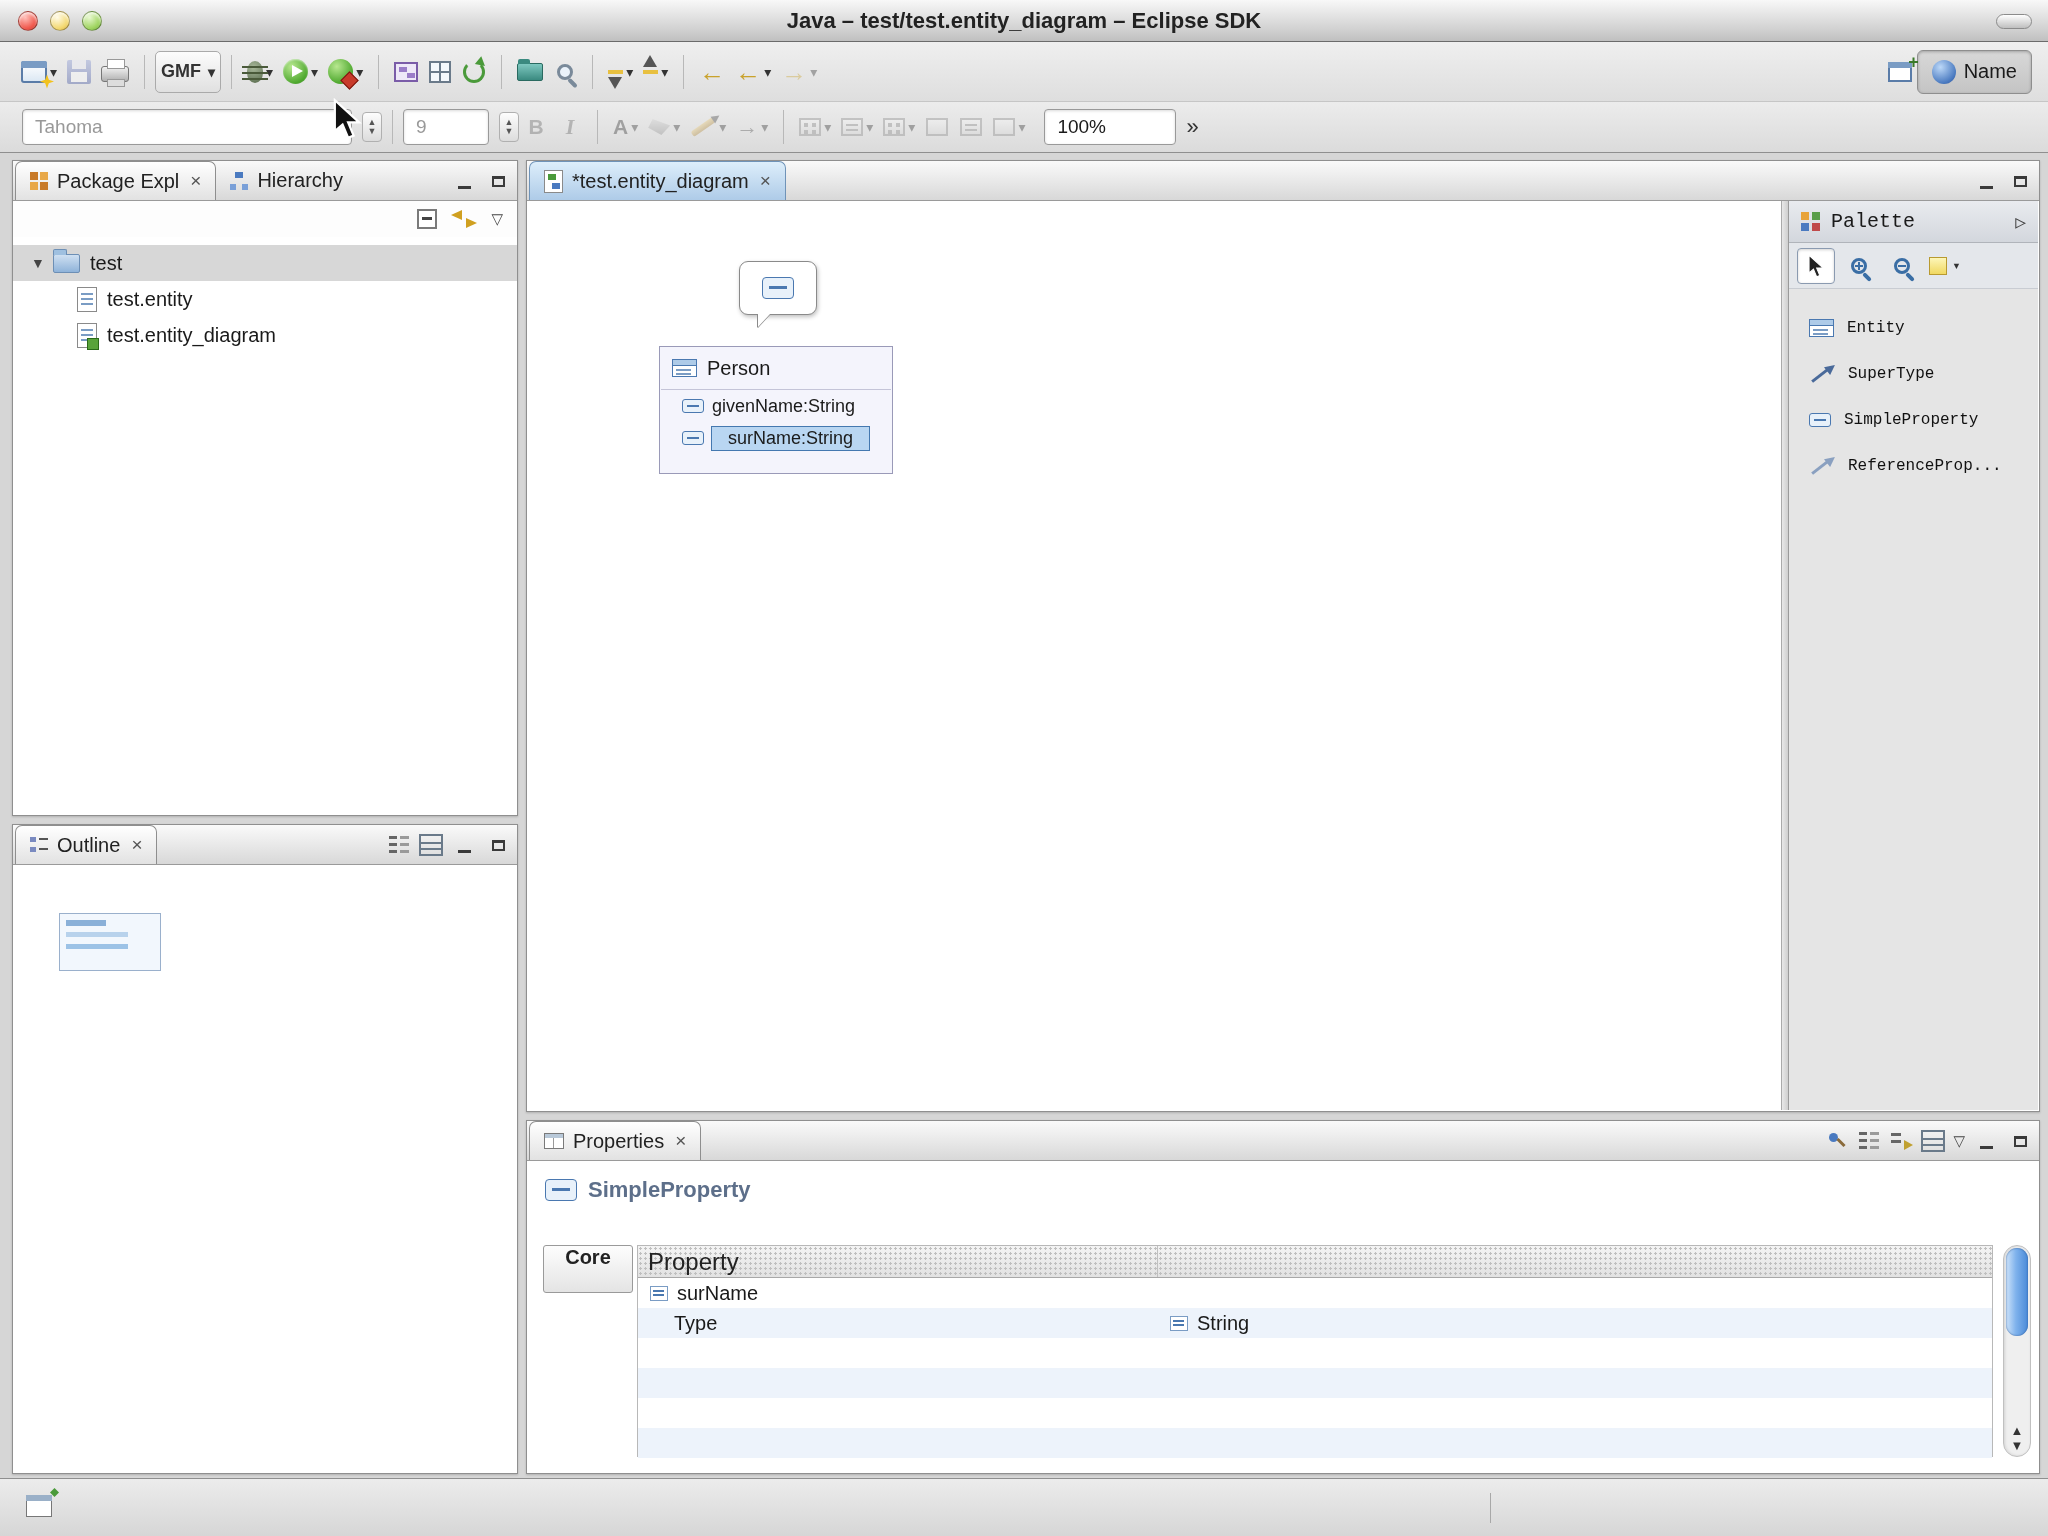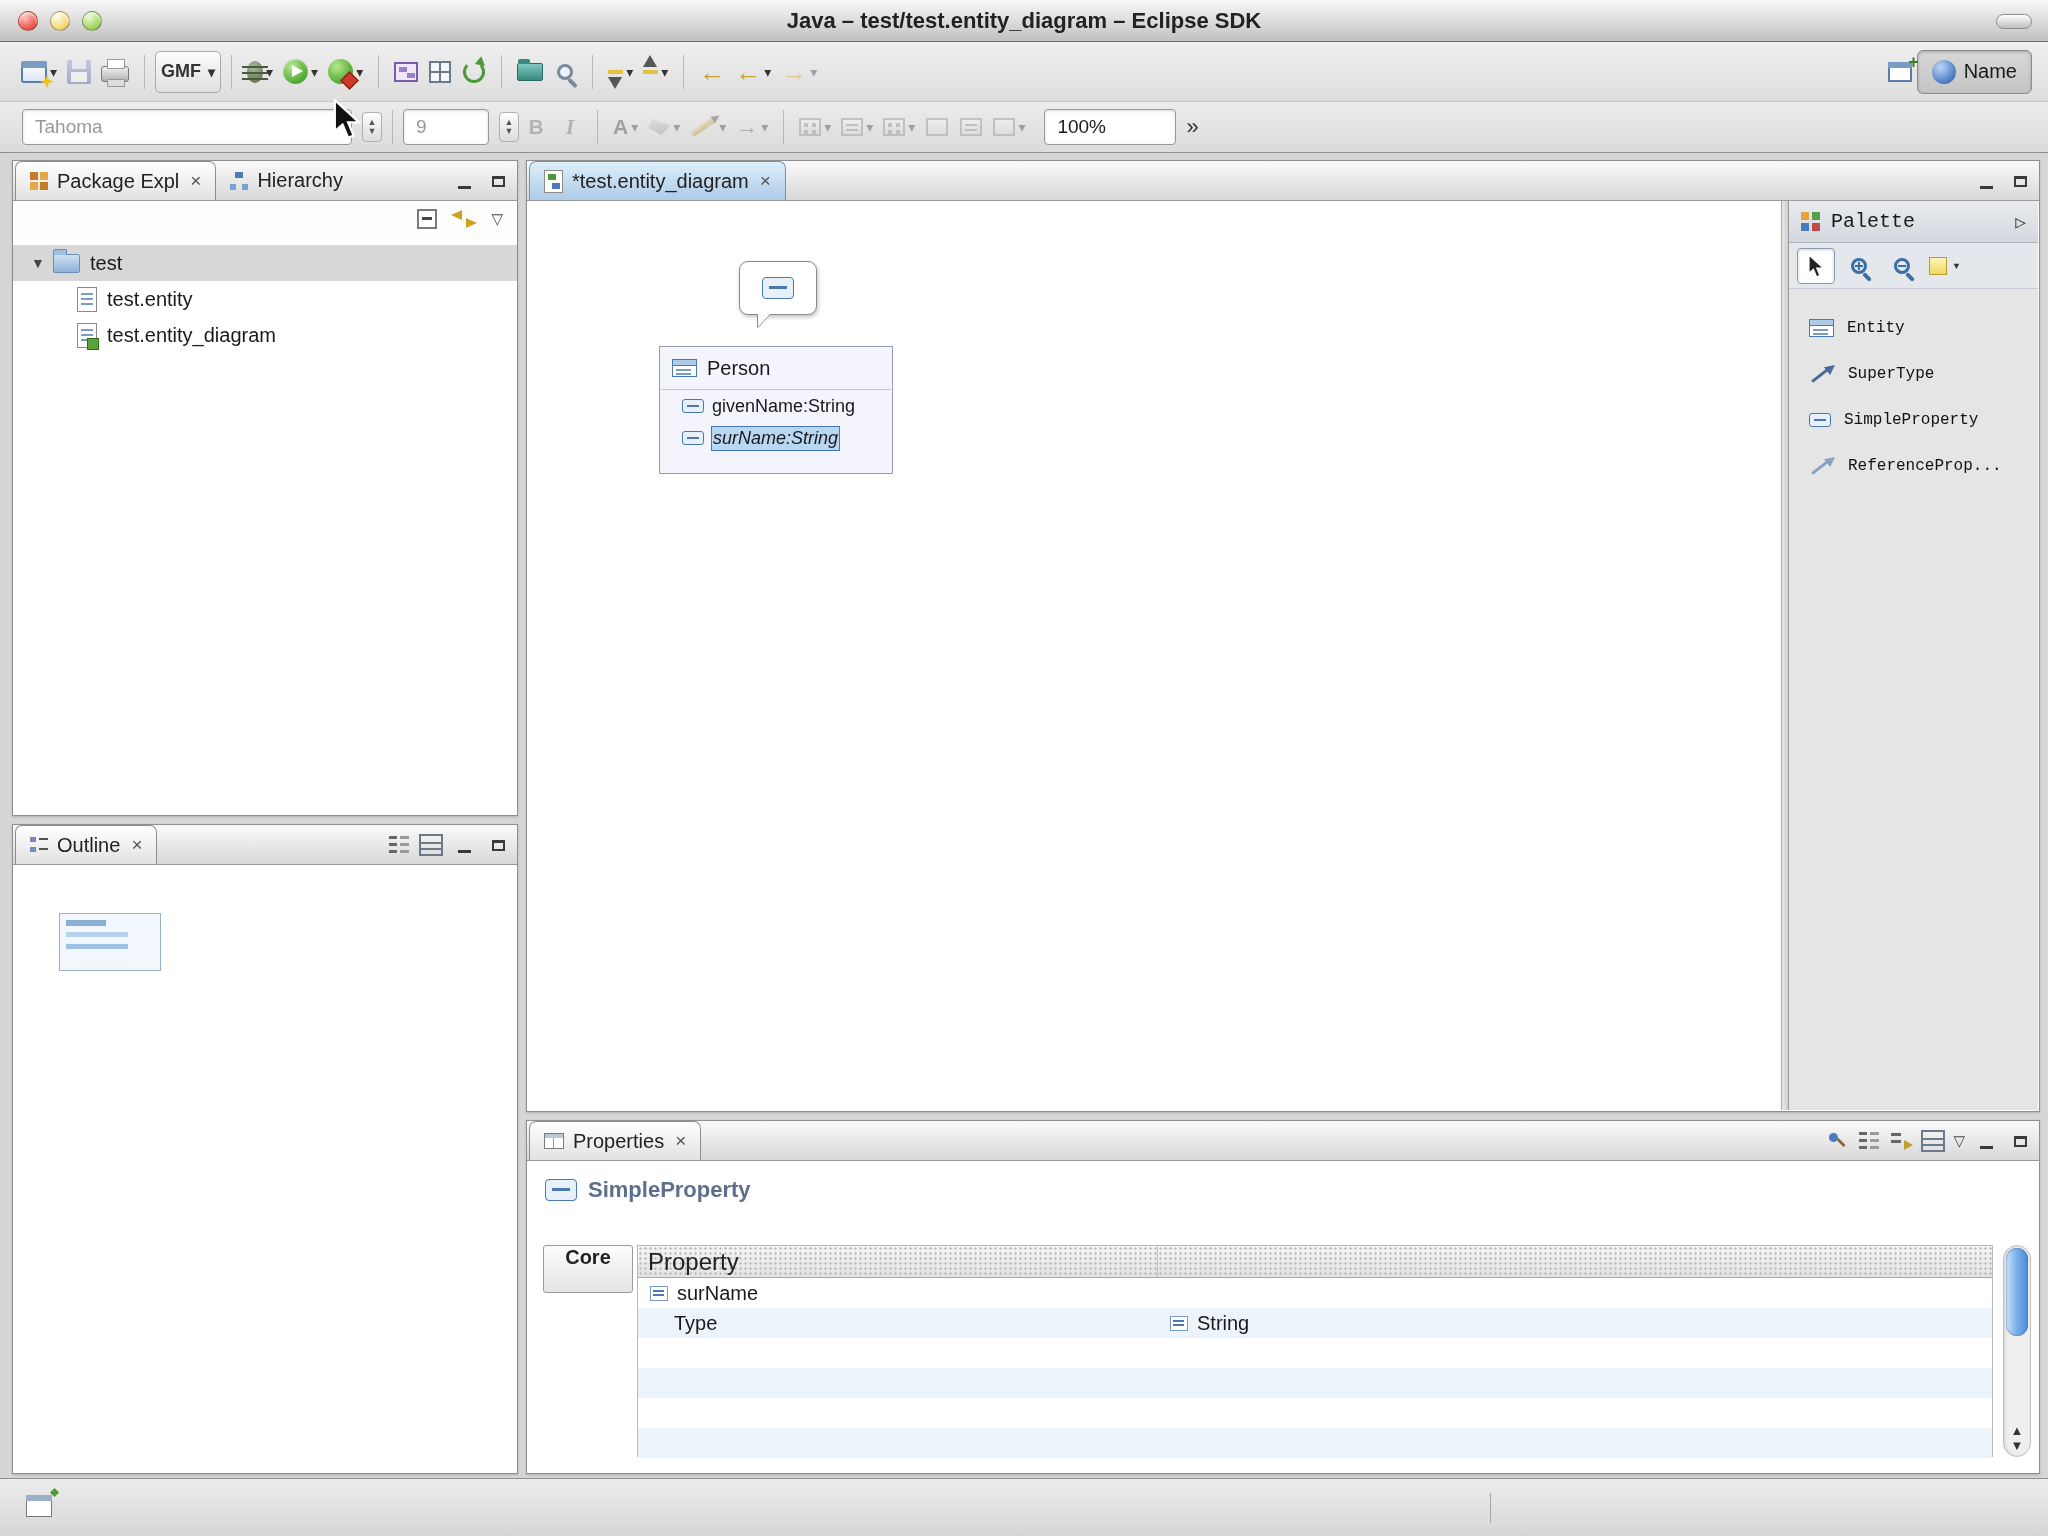--- a/index.html
+++ b/index.html
@@ -135,21 +135,21 @@
 
 
 .canvas{position:absolute;left:16px;top:40px;width:1258px;bottom:1px;background:#fff;overflow:hidden;}
 .sash{position:absolute;top:40px;bottom:1px;right:250px;width:8px;background:linear-gradient(90deg,#e8e8e8,#cfcfcf);border-left:1px solid #aaa;border-right:1px solid #9a9a9a;cursor:ew-resize;}
 .balloon{position:absolute;left:196px;top:60px;width:78px;height:54px;background:#fff;border:1px solid #8a8a8a;border-radius:9px;box-shadow:1px 2px 4px rgba(0,0,0,.25);display:flex;align-items:center;justify-content:center;}
 .balloon::after{content:"";position:absolute;left:18px;bottom:-13px;border-top:13px solid #fff;border-right:12px solid transparent;filter:drop-shadow(0 1px 0 #8a8a8a) drop-shadow(-1px 0 0 #8a8a8a);}
 .entity{position:absolute;left:116px;top:145px;width:234px;height:128px;background:#f4f4fc;border:1px solid #9a9ab8;}
 .entity-header{display:flex;align-items:center;gap:10px;height:42px;padding-left:12px;font-size:20px;}
 .entity-sep{height:1px;background:#c4c4d8;margin:0 1px;}
 .prop-row{display:flex;align-items:center;gap:8px;height:32px;padding-left:22px;font-size:18px;}
-.prop-sel{background:#b9d6f2;outline:1px solid #4478b0;padding:1px 1px;font-style:italic;}
+.prop-sel{background:#b9d6f2;outline:1px solid #4478b0;padding:1px 16px;}
 .ic-class{width:25px;height:18px;border:1px solid #4a78b0;background:#fff;}
 .ic-class::before{content:"";position:absolute;left:0;top:0;right:0;height:5px;background:#aecbe8;border-bottom:1px solid #4a78b0;}
 .ic-class::after{content:"";position:absolute;left:3px;top:9px;width:15px;height:2px;background:#7a9cc4;box-shadow:0 4px 0 #7a9cc4;}
 .ic-prop{width:22px;height:14px;border:1px solid #4a78b0;border-radius:3px;background:#e8f1fa;}
 .ic-prop::after{content:"";position:absolute;left:4px;top:5px;width:12px;height:2px;background:#4a78b0;}
 .ic-prop.big{width:32px;height:22px;border-radius:4px;}
 .ic-prop.big::after{left:6px;top:8px;width:18px;height:3px;}
 
 
 .palette{position:absolute;top:40px;right:1px;width:249px;bottom:1px;background:#e5e5e5;font-family:Liberation Mono, monospace;}

